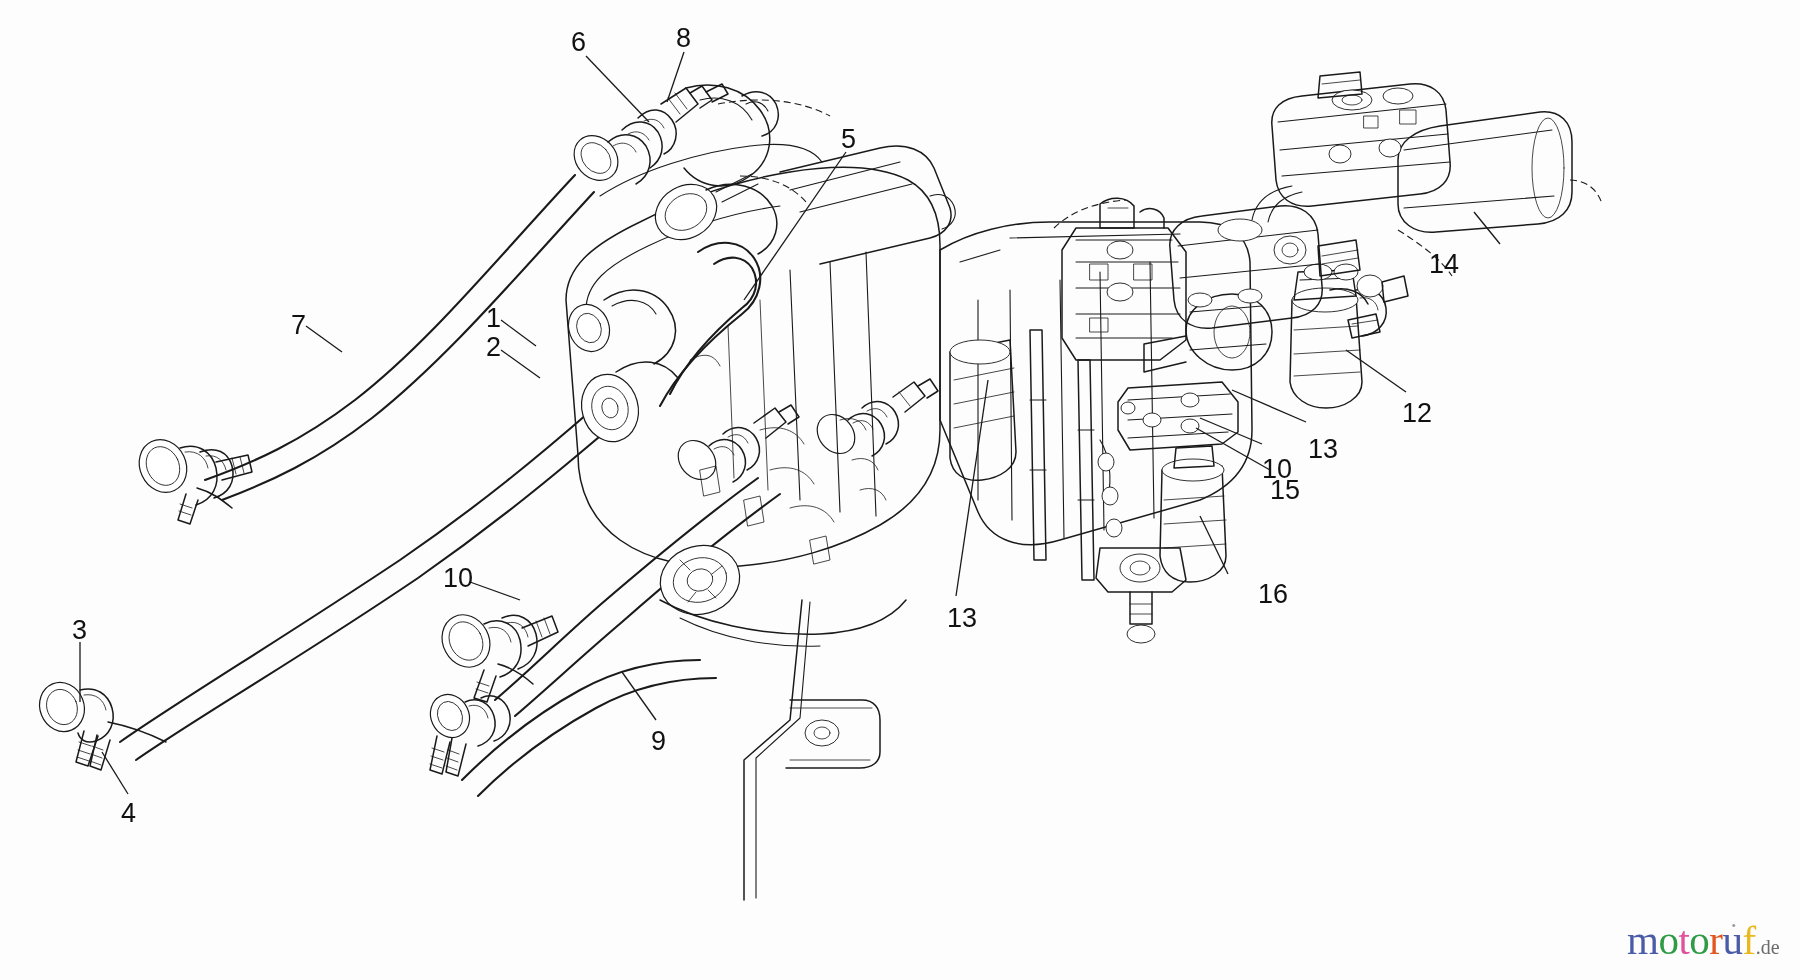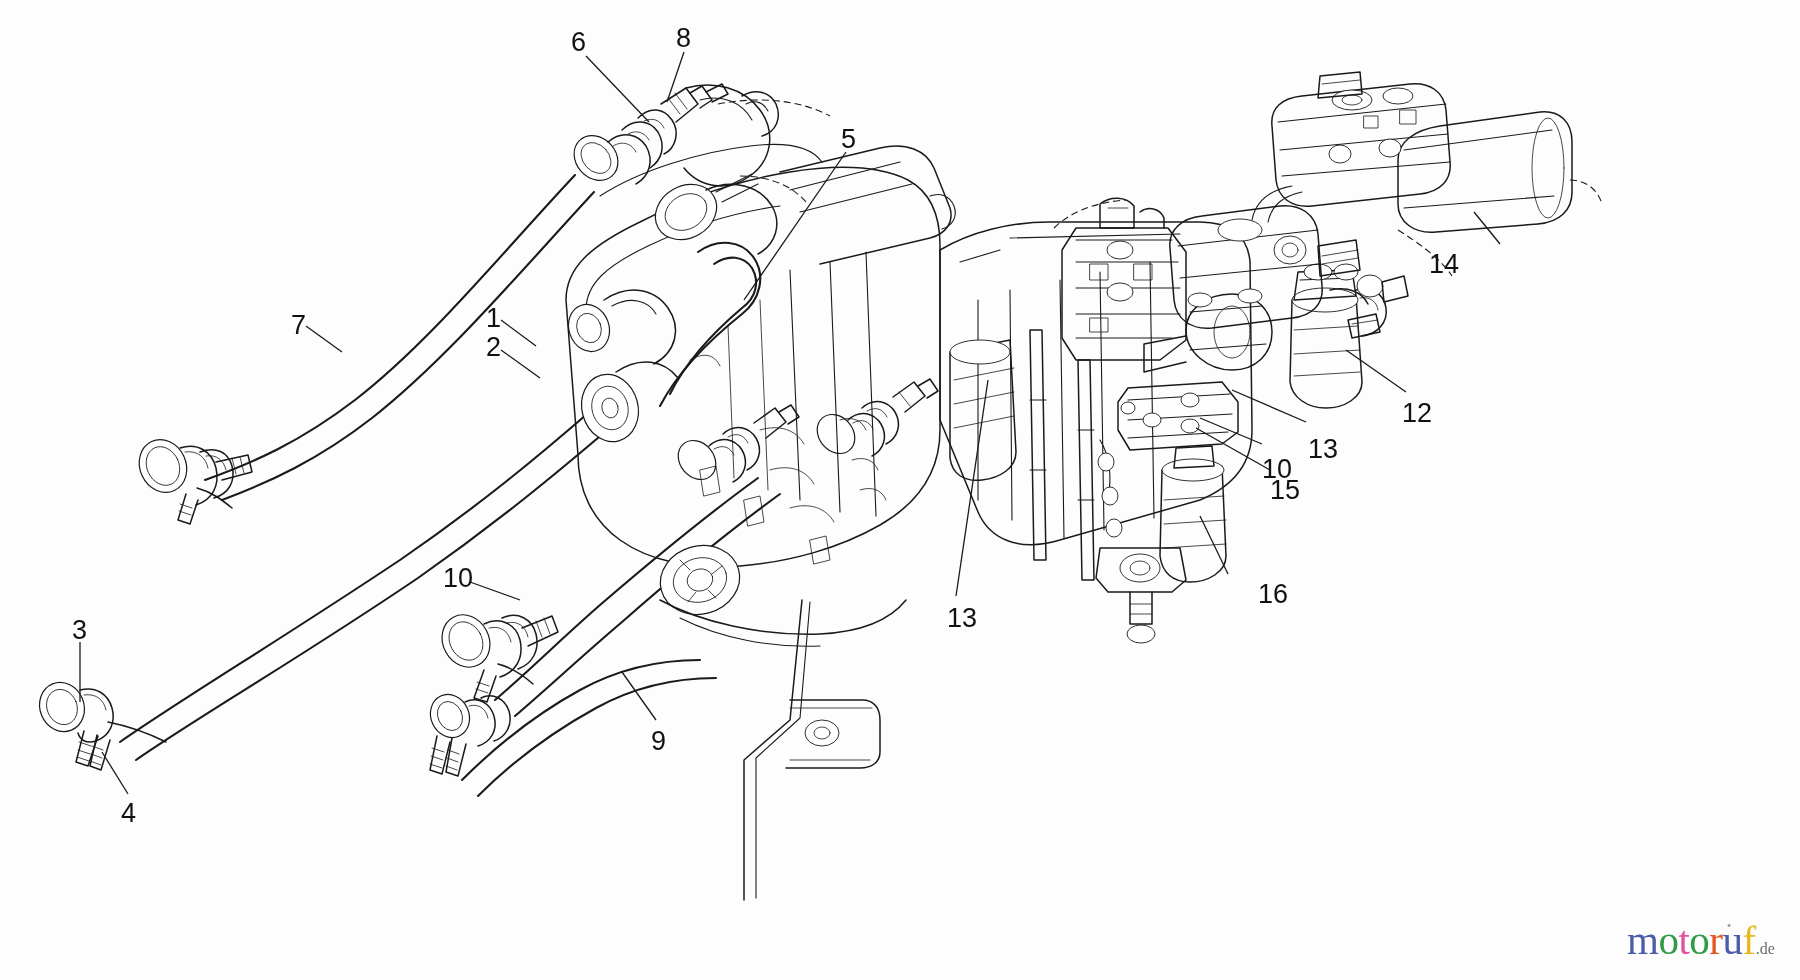--- a/index.html
+++ b/index.html
@@ -40,21 +40,21 @@
     left: 1627px;
     top: 916px;
     font-family: "Liberation Serif", serif;
     font-size: 41px;
     letter-spacing: -0.5px;
     white-space: nowrap;
     user-select: none;
   }
   #watermark .wm-l { display: inline-block; }
   #watermark .wm-tld {
-    font-size: 16px;
+    font-size: 20px;
     color: #6b6b6b;
     vertical-align: baseline;
     letter-spacing: 0px;
   }
   #watermark .wm-dot {
     position: absolute;
     right: 44px;
     top: 2px;
     font-size: 13px;
     color: #999;

